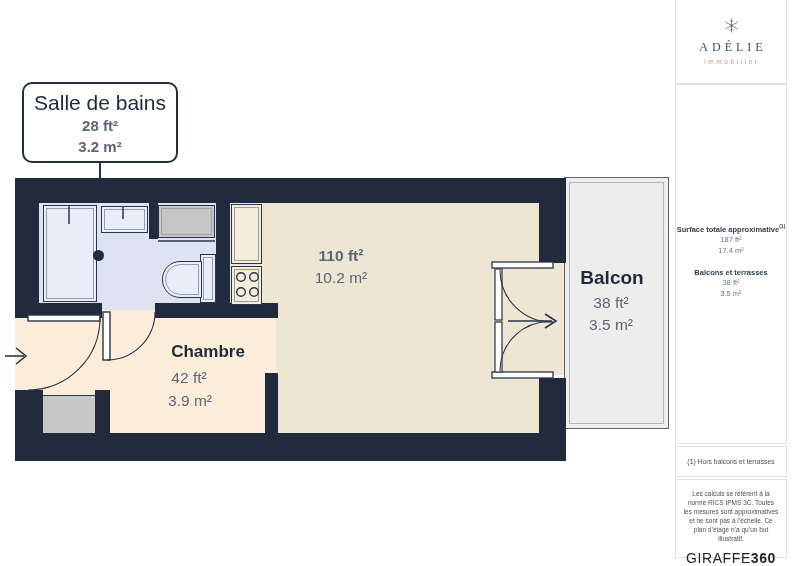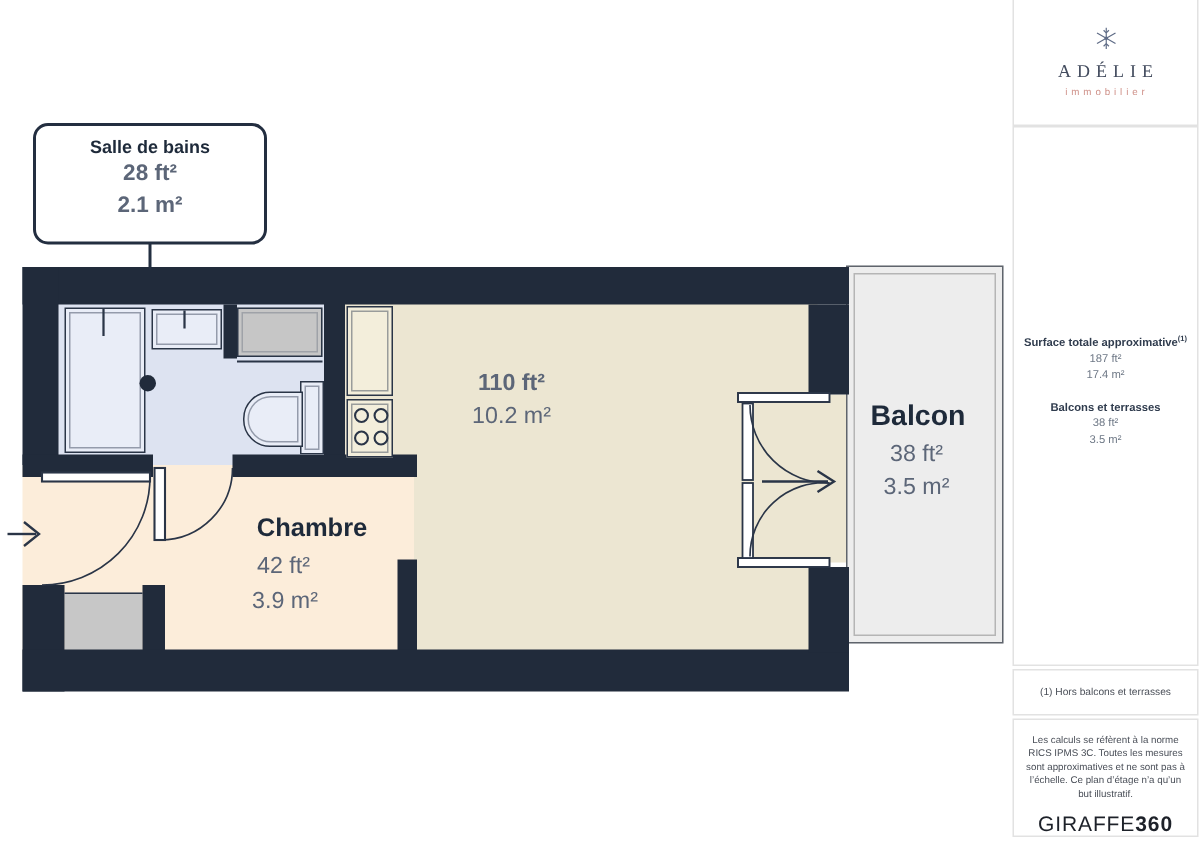--- a/index.html
+++ b/index.html
@@ -62,25 +62,25 @@
   .lbl-chambre-ft{left:189px;top:369px;text-align:right;}
   .lbl-chambre-m{left:190px;top:392px;}
   .lbl-balcon{left:612px;top:267px;font-size:19px;}
   .lbl-balcon-ft{left:611px;top:294px;}
   .lbl-balcon-m{left:611px;top:316px;}
 
   
   .callout{left:22px;top:82px;width:156px;height:81px;background:#fff;border:2px solid #232e40;
            border-radius:10px;box-sizing:border-box;display:flex;flex-direction:column;
            align-items:center;padding-top:7px;}
-  .callout-title{color:#1e2a3a;font-weight:700;font-size:12px;}
+  .callout-title{color:#1e2a3a;font-weight:400;font-size:21px;}
   .callout-val{color:#5c6678;font-size:15px;line-height:20px;margin-top:1px;font-weight:bold;}
 
   
-  .sb-box{position:absolute;left:675px;width:124px;background:#fff;border:1px solid #e2e2e2;box-sizing:border-box;}
+  .sb-box{position:absolute;left:675px;width:112px;background:#fff;border:1px solid #e2e2e2;box-sizing:border-box;}
   .sb-logo{top:-1px;height:85px;display:flex;flex-direction:column;align-items:center;justify-content:flex-start;padding-top:17px;}
   .sb-brand{font-family:"Liberation Serif",serif;font-size:12px;letter-spacing:4px;color:#434c5e;margin-top:6px;padding-left:4px;}
   .sb-sub{font-size:6.5px;letter-spacing:2.6px;color:#cf9189;margin-top:3px;padding-left:2px;}
   .sb-info{top:84px;height:360px;display:flex;flex-direction:column;align-items:center;padding-top:138px;}
   .sb-label{font-size:7.5px;font-weight:700;color:#303c4e;white-space:nowrap;}
   .sb-label sup{font-size:5px;}
   .sb-val{font-size:7.5px;color:#6e7886;line-height:11px;}
   .sb-gap{height:12px;}
   .sb-note{top:446px;height:31px;display:flex;align-items:center;justify-content:center;}
   .sb-note-text{font-size:6.8px;color:#4a4f58;}
@@ -169,21 +169,21 @@
   <div class="room-val lbl-chambre-ft">42 ft²</div>
   <div class="room-val lbl-chambre-m">3.9 m²</div>
 
   <div class="room-name lbl-balcon">Balcon</div>
   <div class="room-val lbl-balcon-ft">38 ft²</div>
   <div class="room-val lbl-balcon-m">3.5 m²</div>
 
   <div class="abs callout">
     <div class="callout-title">Salle de bains</div>
     <div class="callout-val">28 ft²</div>
-    <div class="callout-val">2.1 m²</div>
+    <div class="callout-val">3.2 m²</div>
   </div>
 
   <div class="sb-box sb-logo">
     <svg width="17" height="17" viewBox="0 0 24 24">
       <g stroke="#5d6a85" stroke-width="1.1" fill="none">
         <line x1="12" y1="2" x2="12" y2="22"></line>
         <line x1="3.3" y1="7" x2="20.7" y2="17"></line>
         <line x1="3.3" y1="17" x2="20.7" y2="7"></line>
         <line x1="9.5" y1="4.5" x2="12" y2="7"></line>
           <line x1="14.5" y1="4.5" x2="12" y2="7"></line>

